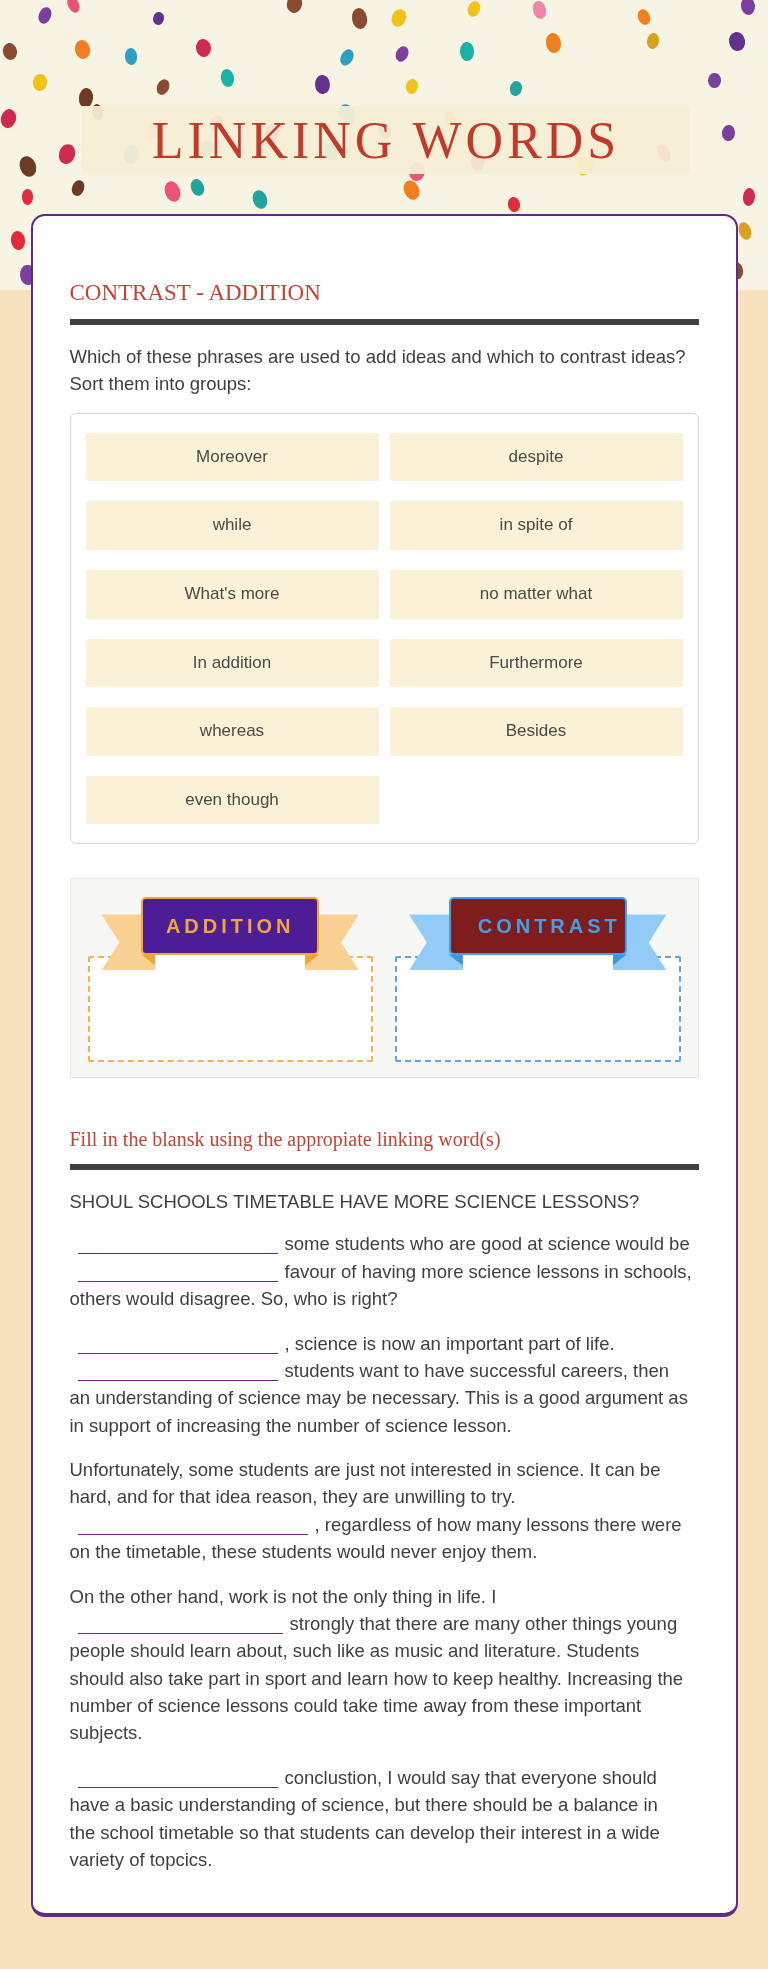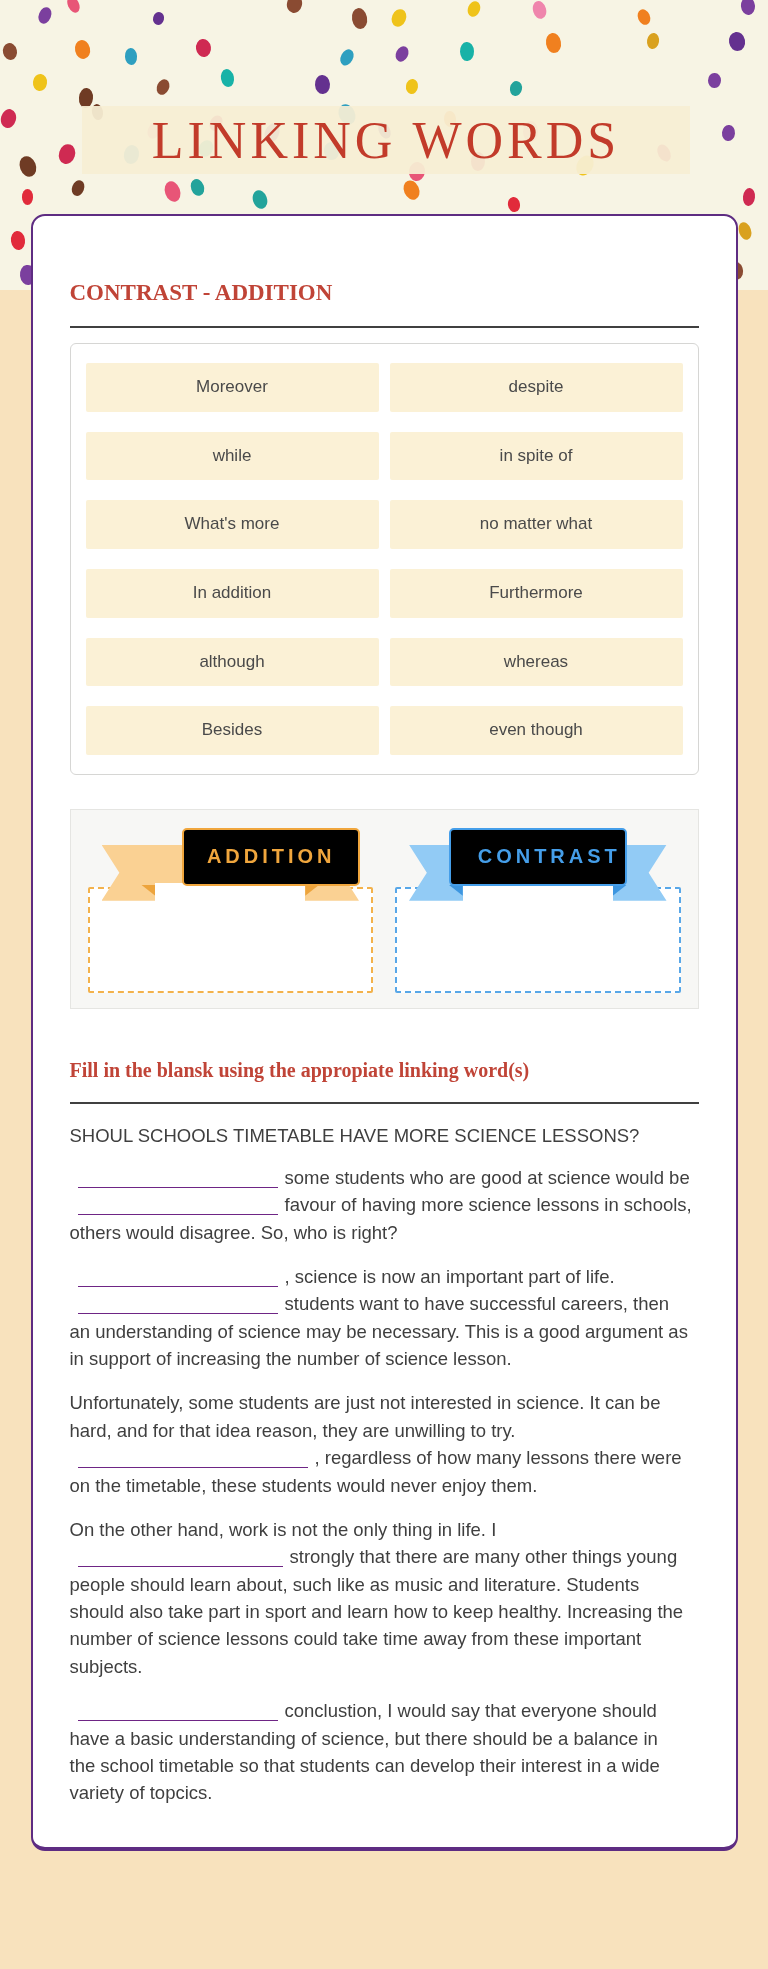--- a/index.html
+++ b/index.html
@@ -45,25 +45,25 @@
     top: 214px;
     background: #ffffff;
     border: 2px solid var(--card-border, #5e2c82);
     border-bottom-width: 4px;
     border-radius: 14px;
     padding: 64px 37px 40px 37px;
     z-index: 2;
   }
   .red-heading {
     font-family: "Liberation Serif", serif;
-    font-weight: bold;
+    font-weight: normal;
     font-size: 23px;
     color: var(--heading-color, #c04437);
-    padding-bottom: 20px;
-    border-bottom: 2px solid #404040;
+    padding-bottom: 13px;
+    border-bottom: 6px solid #404040;
   }
   .red-heading.second { font-size: 20px; }
   .instruction {
     margin-top: 19px;
     font-size: 18.5px;
     line-height: 1.45;
     color: #3f3f3f;
   }
   
   .word-bank {
@@ -132,27 +132,26 @@
     transform: translateX(-50%);
     width: 178px; height: 58px;
     border: 2px solid; border-radius: 5px;
     display: flex; align-items: center; justify-content: center;
     font-size: 20px; font-weight: bold; letter-spacing: 4px;
     z-index: 3;
   }
   .col-addition .banner-box {
     border-color: var(--addition-accent, #f0a63d);
     color: var(--addition-accent, #f0a63d);
-    background: #000000;
-    margin-left: 41px;
+    background: #4c1d95;
   }
   .col-contrast .banner-box {
     border-color: var(--contrast-accent, #459ee9);
     color: var(--contrast-accent, #459ee9);
-    background: #000000;
+    background: #7f1d1d;
     padding-left: 23px;
   }
   
   .fill-heading { margin-top: 50px; }
   .question {
     margin-top: 21px;
     font-size: 18.5px;
     color: #3f3f3f;
   }
   .para {
@@ -254,31 +253,31 @@
       <span class="dot" style="width: 12.4963px; height: 16.6655px; left: 39.4062px; top: 6.78808px; background: rgb(123, 63, 158); transform: rotate(22deg);"></span>
     <div class="title-banner">
       <h1>LINKING WORDS</h1>
     </div>
   </div>
 
   <div class="card">
 
     <h2 class="red-heading">CONTRAST - ADDITION</h2>
 
+    <p class="instruction">Which of these phrases are used to add ideas and which to contrast ideas? Sort them  into groups:</p>
 
     <div class="word-bank">
         <div class="chip">Moreover</div>
         <div class="chip">despite</div>
         <div class="chip">while</div>
         <div class="chip">in spite of</div>
         <div class="chip">What's more</div>
         <div class="chip">no matter what</div>
         <div class="chip">In addition</div>
         <div class="chip">Furthermore</div>
-        <div class="chip">although</div>
         <div class="chip">whereas</div>
         <div class="chip">Besides</div>
         <div class="chip">even though</div>
       </div>
 
     <div class="sort-section">
       <div class="sort-col col-addition">
         <div class="zone"></div>
         <div class="tail l"></div>
         <div class="tail r"></div>

